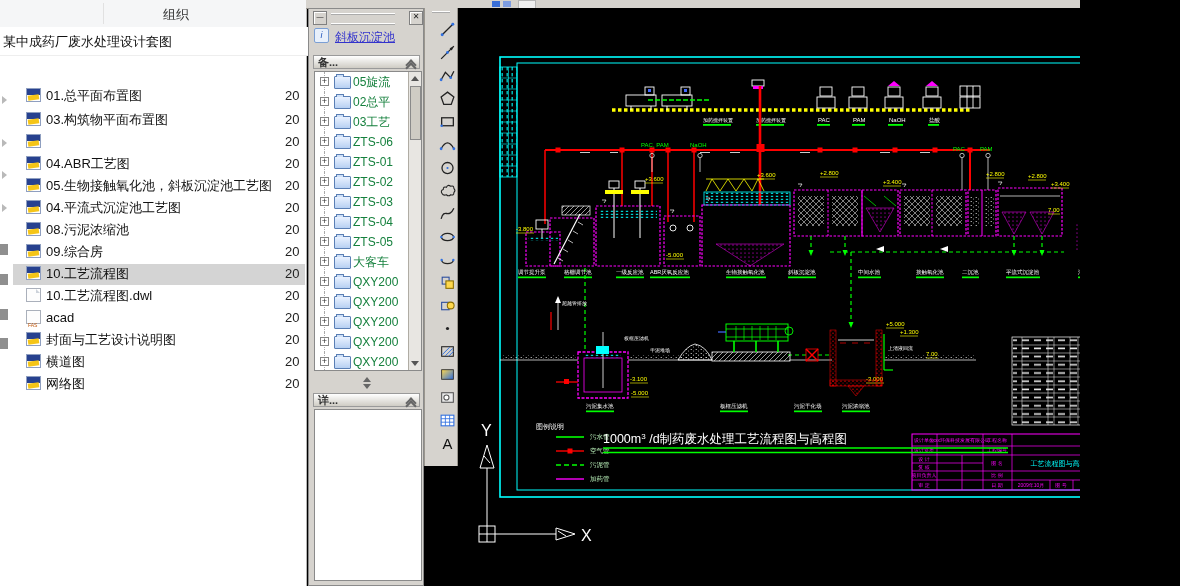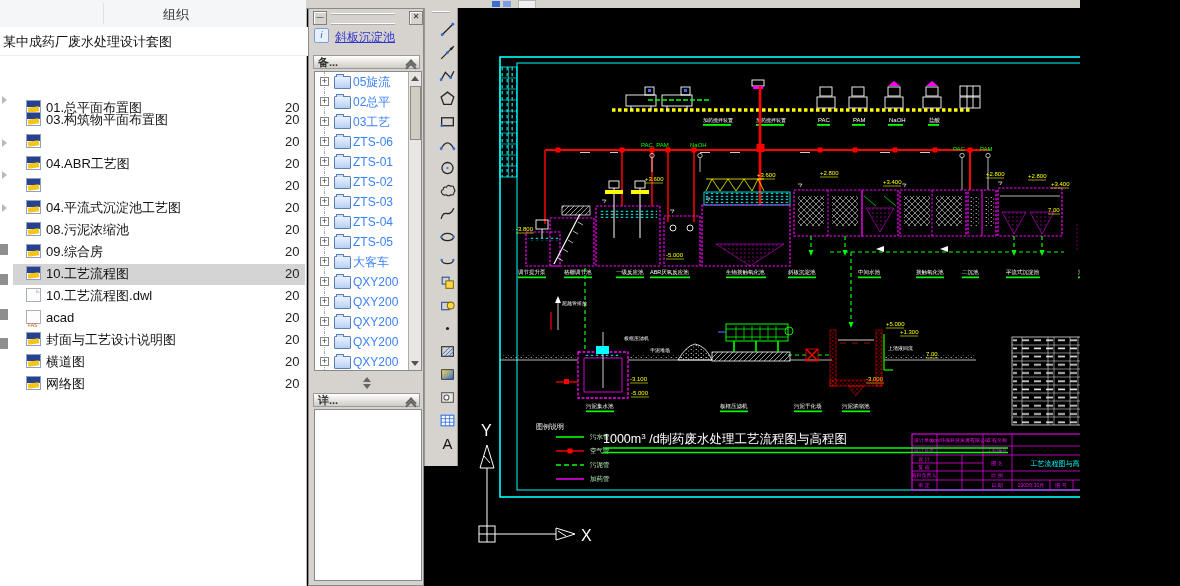--- a/index.html
+++ b/index.html
@@ -46,21 +46,21 @@
   #pinfo-icon{position:absolute;left:5px;top:19px;width:13px;height:13px;border:1px solid #7b9fd4;background:#e8f0fb;border-radius:2px;font-size:9px;line-height:13px;text-align:center;color:#2255bb;font-style:italic;}
   #pinfo-link{position:absolute;left:26px;top:20px;font-size:12px;color:#3333CC;text-decoration:underline;white-space:nowrap;}
   .phead{position:absolute;left:4px;width:107px;height:14px;background:linear-gradient(#ffffff,#cfccc4);border:1px solid #9a9a9a;font-size:11px;font-weight:bold;color:#333;line-height:13px;padding-left:4px;box-sizing:border-box;}
   .chev{position:absolute;right:4px;width:6px;height:6px;border-left:2px solid #666;border-top:2px solid #666;transform:rotate(45deg);}
   #ptree{position:absolute;left:5px;top:62px;width:106px;height:298px;background:#fff;border:1px solid #8a8a8a;overflow:hidden;}
   .trow{position:relative;height:20px;line-height:20px;white-space:nowrap;}
   .trow::before{content:"";position:absolute;left:9px;top:0;height:100%;border-left:1px dotted #aaa;}
   .tplus{position:absolute;left:5px;top:5px;width:9px;height:9px;background:#fff;border:1px solid #848484;font-size:9px;line-height:7px;text-align:center;color:#333;box-sizing:border-box;}
   .tfold{position:absolute;left:19px;top:4px;width:15px;height:11px;background:linear-gradient(#eaf2ff,#b7d0f2);border:1px solid #5a7fb5;border-radius:1px;}
   .tfold::before{content:"";position:absolute;top:-3px;left:1px;width:6px;height:2px;background:#cfe0f7;border:1px solid #5a7fb5;border-bottom:none;}
-  .tlabel{position:absolute;left:38px;font-size:12px;color:#3b82f6;}
+  .tlabel{position:absolute;left:38px;font-size:12px;color:#15803d;}
   #tscroll{position:absolute;right:0;top:0;width:12px;height:100%;background:#e8e6e2;border-left:1px solid #b0aca4;}
   .sarr{position:absolute;left:2px;width:0;height:0;border-left:4px solid transparent;border-right:4px solid transparent;}
   .sarr.up{top:4px;border-bottom:5px solid #555;}
   .sarr.dn{bottom:4px;border-top:5px solid #555;}
   #sthumb{position:absolute;left:1px;top:14px;width:9px;height:52px;background:#cfccc4;border:1px solid #8a8a8a;}
   #psplit{position:absolute;left:50px;top:368px;width:16px;height:12px;}
   #psplit .u{position:absolute;left:4px;top:0;width:0;height:0;border-left:4px solid transparent;border-right:4px solid transparent;border-bottom:5px solid #666;}
   #psplit .d{position:absolute;left:4px;bottom:0;width:0;height:0;border-left:4px solid transparent;border-right:4px solid transparent;border-top:5px solid #666;}
   #pdetails-box{position:absolute;left:5px;top:400px;width:106px;height:170px;background:#fff;border:1px solid #8a8a8a;}
   
@@ -90,21 +90,21 @@
       <span class="navarr" style="top:40px"></span>
       <span class="navarr" style="top:83px"></span>
       <span class="navarr" style="top:115px"></span>
       <span class="navarr" style="top:148px"></span>
       <span class="navfrag" style="top:188px"></span>
       <span class="navfrag" style="top:218px"></span>
       <span class="navfrag" style="top:253px"></span>
       <span class="navfrag" style="top:282px"></span>
     </div>
     <div id="filelist" class="abs">
-      <div class="frow" style="top:12px">
+      <div class="frow" style="top:0">
           <span class="fi fi-dwg">
             <b></b>
             <i></i>
           </span>
           <span class="fname">01.总平面布置图</span>
           <span class="fdate">20</span>
         </div>
       <div class="frow" style="top:24px">
           <span class="fi fi-dwg">
             <b></b>
@@ -126,20 +126,21 @@
             <i></i>
           </span>
           <span class="fname">04.ABR工艺图</span>
           <span class="fdate">20</span>
         </div>
       <div class="frow" style="top:90px">
           <span class="fi fi-dwg">
             <b></b>
             <i></i>
           </span>
+          <span class="fname">05.生物接触氧化池，斜板沉淀池工艺图</span>
           <span class="fdate">20</span>
         </div>
       <div class="frow" style="top:112px">
           <span class="fi fi-dwg">
             <b></b>
             <i></i>
           </span>
           <span class="fname">04.平流式沉淀池工艺图</span>
           <span class="fdate">20</span>
         </div>

